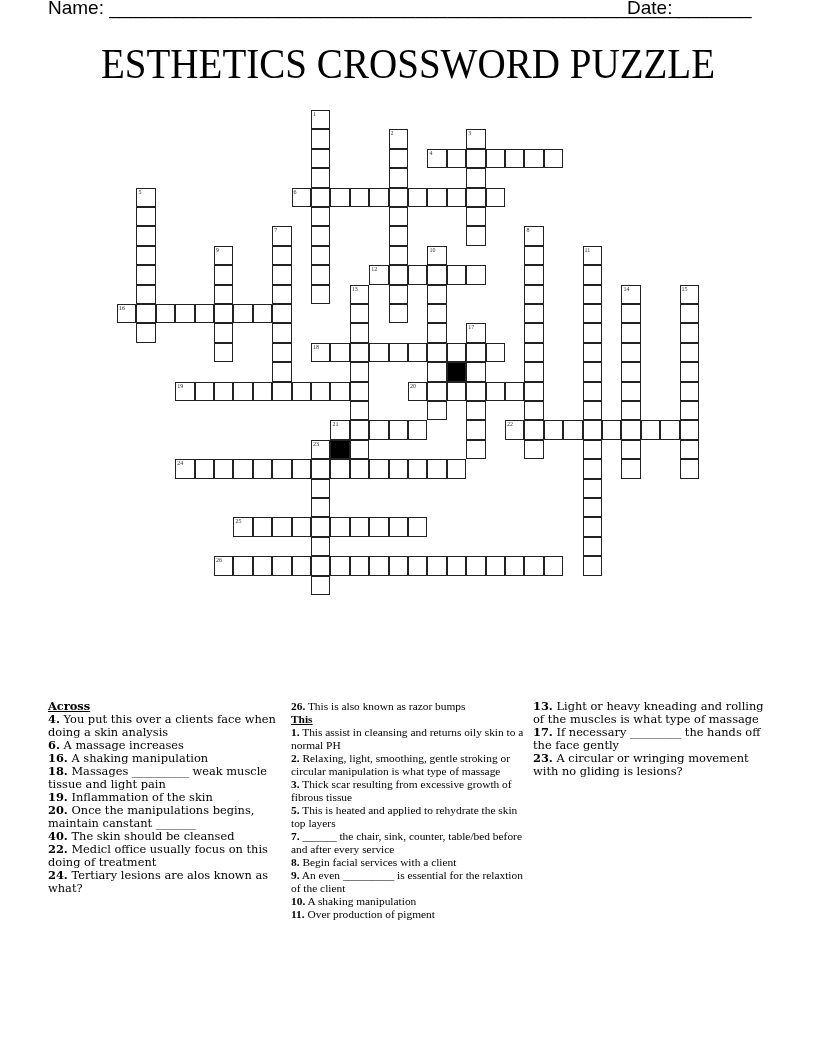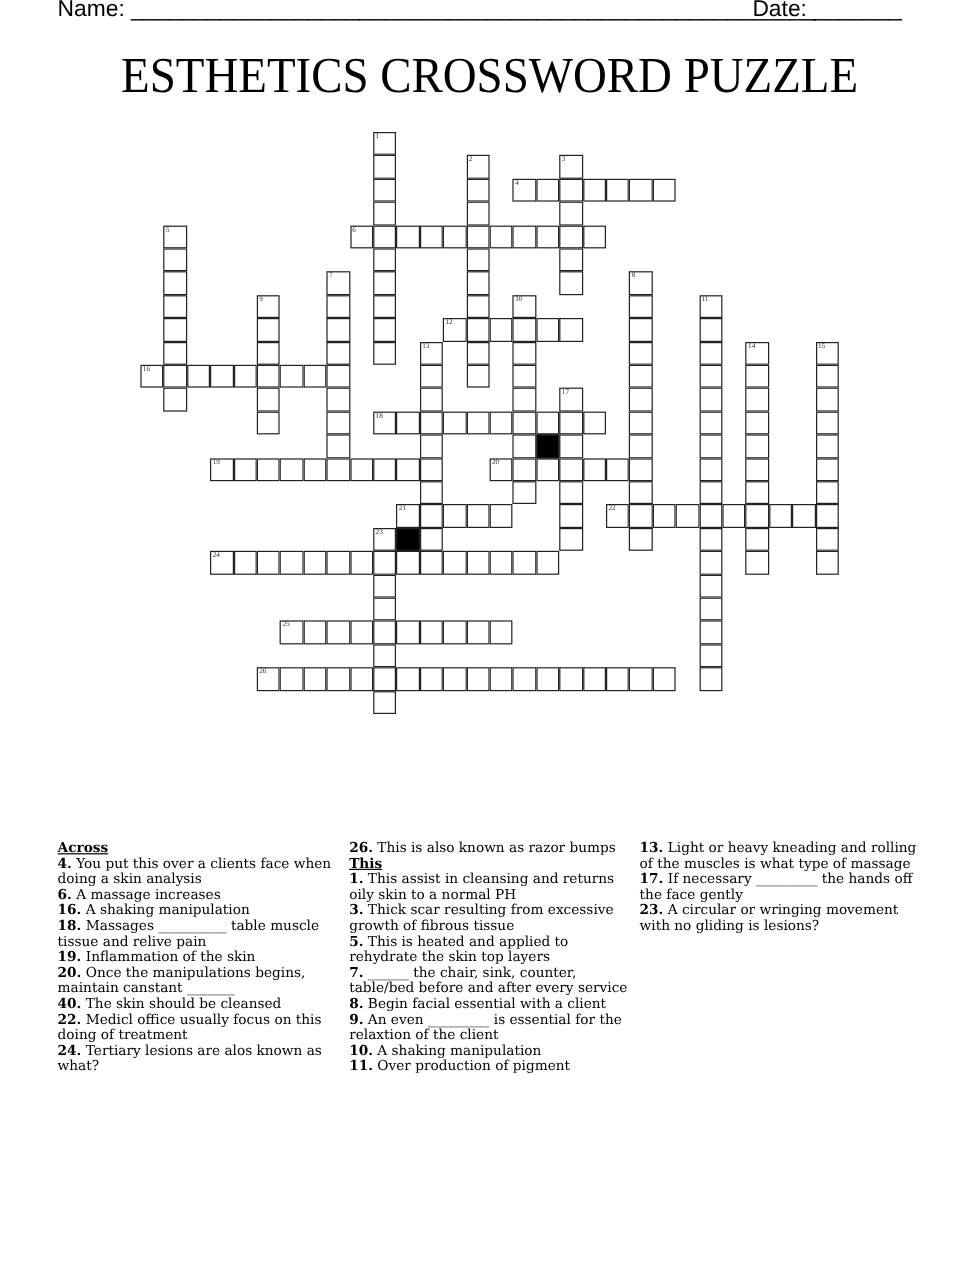--- a/index.html
+++ b/index.html
@@ -8,21 +8,21 @@
   .hdr-name { left:48px; }
   .hdr-date { left:627px; }
   .title { position:absolute; top:40px; left:0; width:816px; text-align:center;
            font-family:"Liberation Serif", serif; font-size:42px; letter-spacing:0px; transform:scaleX(0.93); transform-origin:center; }
   #grid { position:absolute; left:0; top:0; width:816px; height:620px; }
   .cell { position:absolute; width:19.4px; height:19.4px; box-sizing:border-box; border:1px solid #222; background:#fff; }
   .cell.black { background:#000; }
   .num { position:absolute; top:0px; left:1px; font-family:"Liberation Serif", serif; font-size:6px; line-height:7px; color:#333; }
   .clues { position:absolute; top:700px; font-family:"DejaVu Serif", serif; font-size:11.4px; line-height:13px; }
   .col1 { left:48px; width:235px; }
-  .col2 { left:291px; width:235px; }
+  .col2 { left:291px; width:235px;font-family:Liberation Serif, serif; }
   .col3 { left:533px; width:240px; }
   .clue b { font-weight:bold; }
   .sec { font-weight:bold; text-decoration:underline; }
 </style>
 </head>
 <body>
 
 <div class="hdr hdr-name">Name: ______________________________________________________</div>
 <div class="hdr hdr-date">Date: _______</div>
 
@@ -307,36 +307,37 @@
     <div class="cell" style="left: 311px; top: 575.6px;"></div>
     <div class="cell black" style="left: 446.8px; top: 362.2px;"></div>
     <div class="cell black" style="left: 330.4px; top: 439.8px;"></div>
   </div>
 
 <div class="clues col1">
   <div class="sec">Across</div>
   <div class="clue"><b>4.</b> <span>You put this over a clients face when doing a skin analysis</span></div>
   <div class="clue"><b>6.</b> <span>A massage increases</span></div>
   <div class="clue"><b>16.</b> <span>A shaking manipulation</span></div>
-  <div class="clue"><b>18.</b> <span>Massages __________ table muscle tissue and relive pain</span></div>
+  <div class="clue"><b>18.</b> <span>Massages __________ weak muscle tissue and light pain</span></div>
   <div class="clue"><b>19.</b> <span>Inflammation of the skin</span></div>
   <div class="clue"><b>20.</b> <span>Once the manipulations begins, maintain canstant _______</span></div>
   <div class="clue"><b>40.</b> <span>The skin should be cleansed</span></div>
   <div class="clue"><b>22.</b> <span>Medicl office usually focus on this doing of treatment</span></div>
   <div class="clue"><b>24.</b> <span>Tertiary lesions are alos known as what?</span></div>
 </div>
 
 <div class="clues col2">
   <div class="clue"><b>26.</b> <span>This is also known as razor bumps</span></div>
   <div class="sec">This</div>
   <div class="clue"><b>1.</b> <span>This assist in cleansing and returns oily skin to a normal PH</span></div>
+  <div class="clue"><b>2.</b> <span>Relaxing, light, smoothing, gentle stroking or circular manipulation is what type of massage</span></div>
   <div class="clue"><b>3.</b> <span>Thick scar resulting from excessive growth of fibrous tissue</span></div>
   <div class="clue"><b>5.</b> <span>This is heated and applied to rehydrate the skin top layers</span></div>
   <div class="clue"><b>7.</b> <span>______ the chair, sink, counter, table/bed before and after every service</span></div>
-  <div class="clue"><b>8.</b> <span>Begin facial essential with a client</span></div>
+  <div class="clue"><b>8.</b> <span>Begin facial services with a client</span></div>
   <div class="clue"><b>9.</b> <span>An even _________ is essential for the relaxtion of the client</span></div>
   <div class="clue"><b>10.</b> <span>A shaking manipulation</span></div>
   <div class="clue"><b>11.</b> <span>Over production of pigment</span></div>
 </div>
 
 <div class="clues col3">
   <div class="clue"><b>13.</b> <span>Light or heavy kneading and rolling of the muscles is what type of massage</span></div>
   <div class="clue"><b>17.</b> <span>If necessary _________ the hands off the face gently</span></div>
   <div class="clue"><b>23.</b> <span>A circular or wringing movement with no gliding is lesions?</span></div>
 </div>

